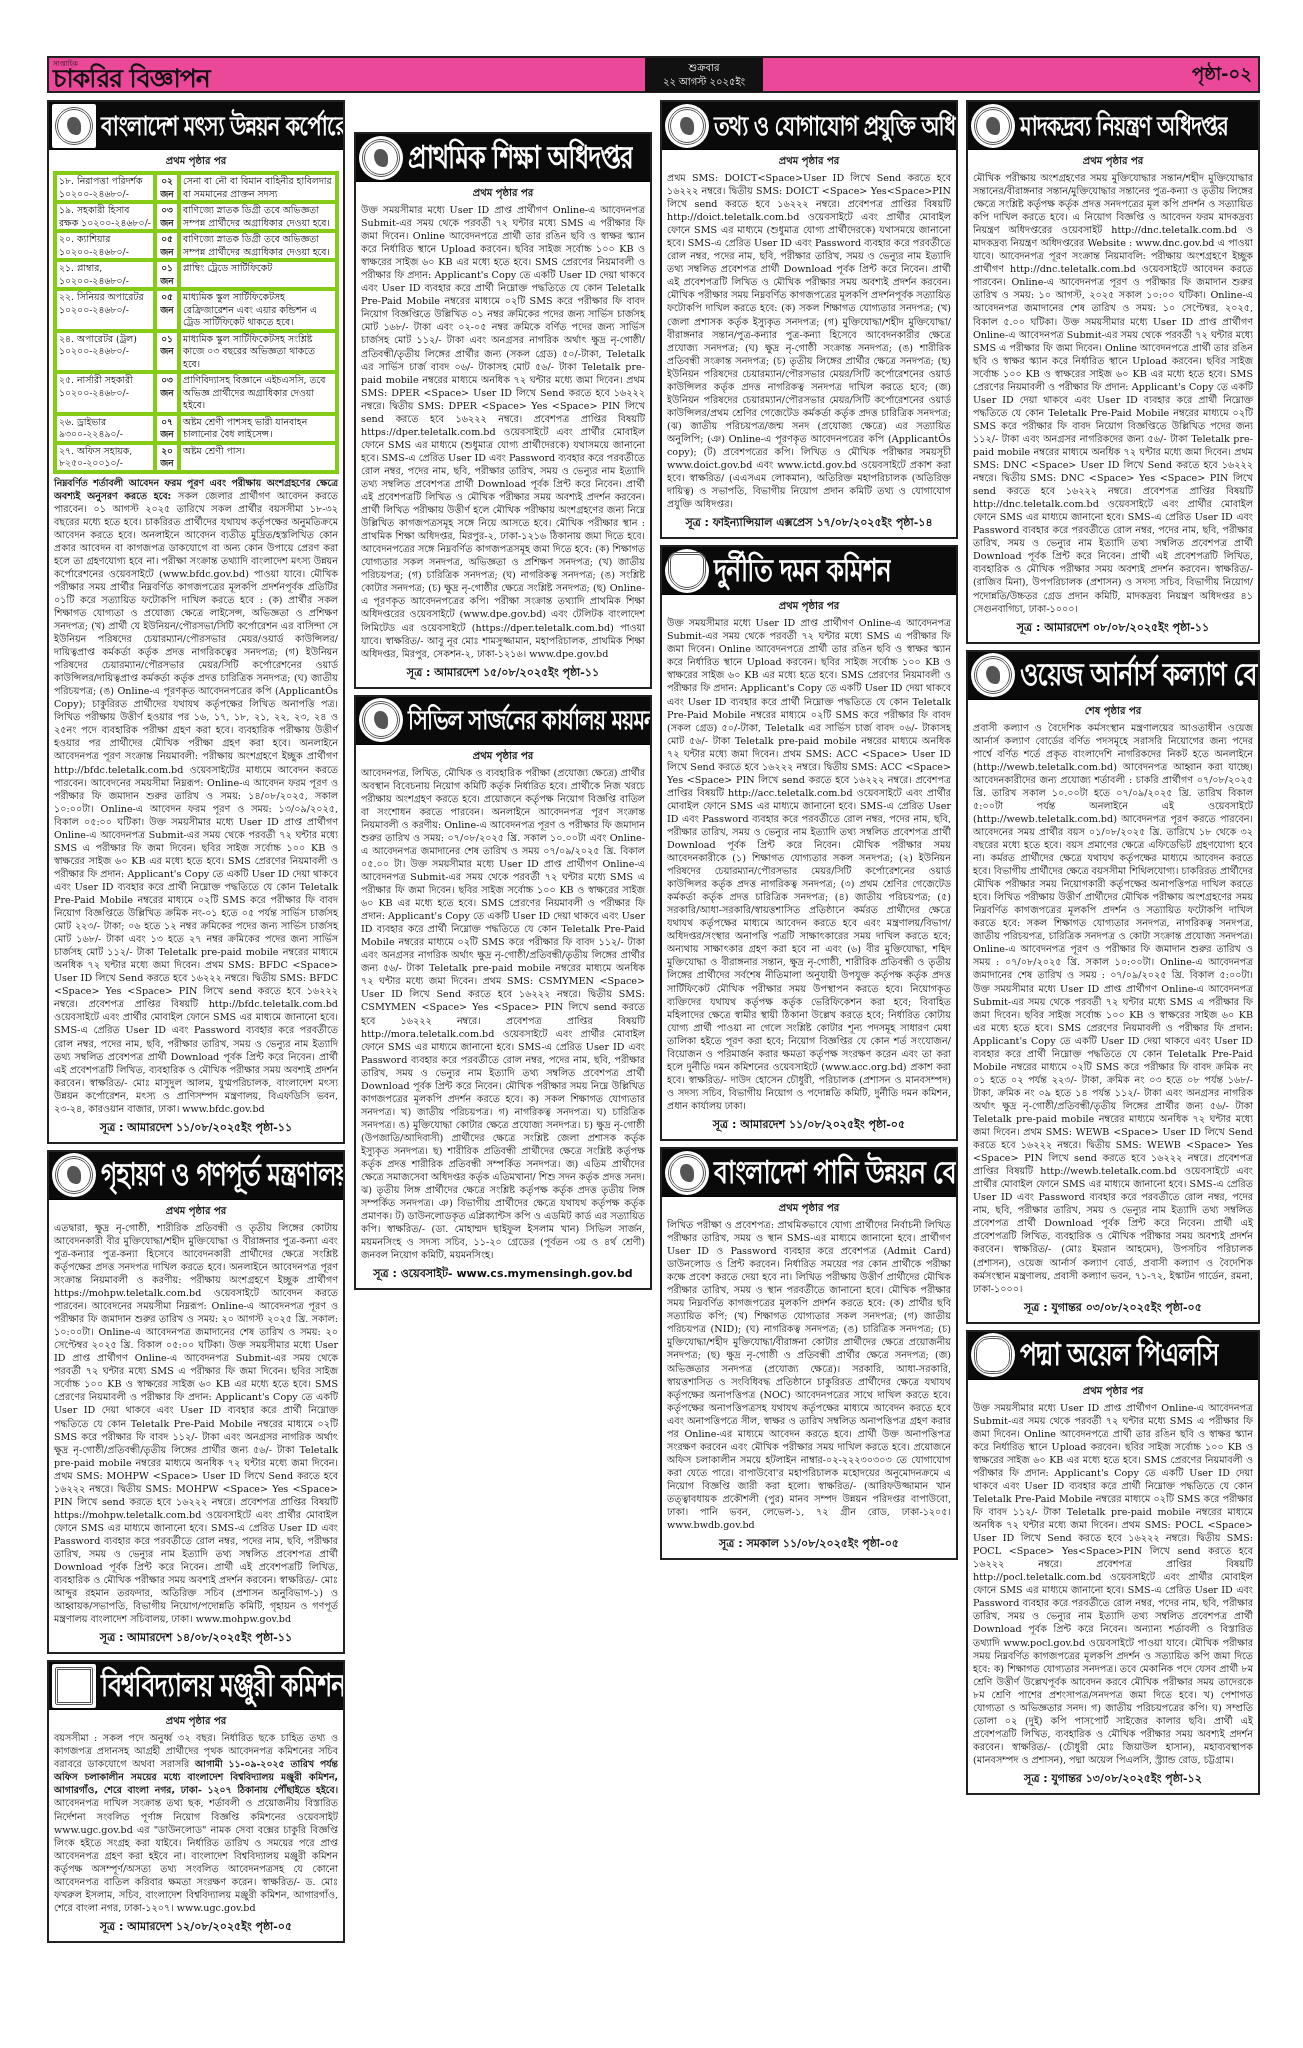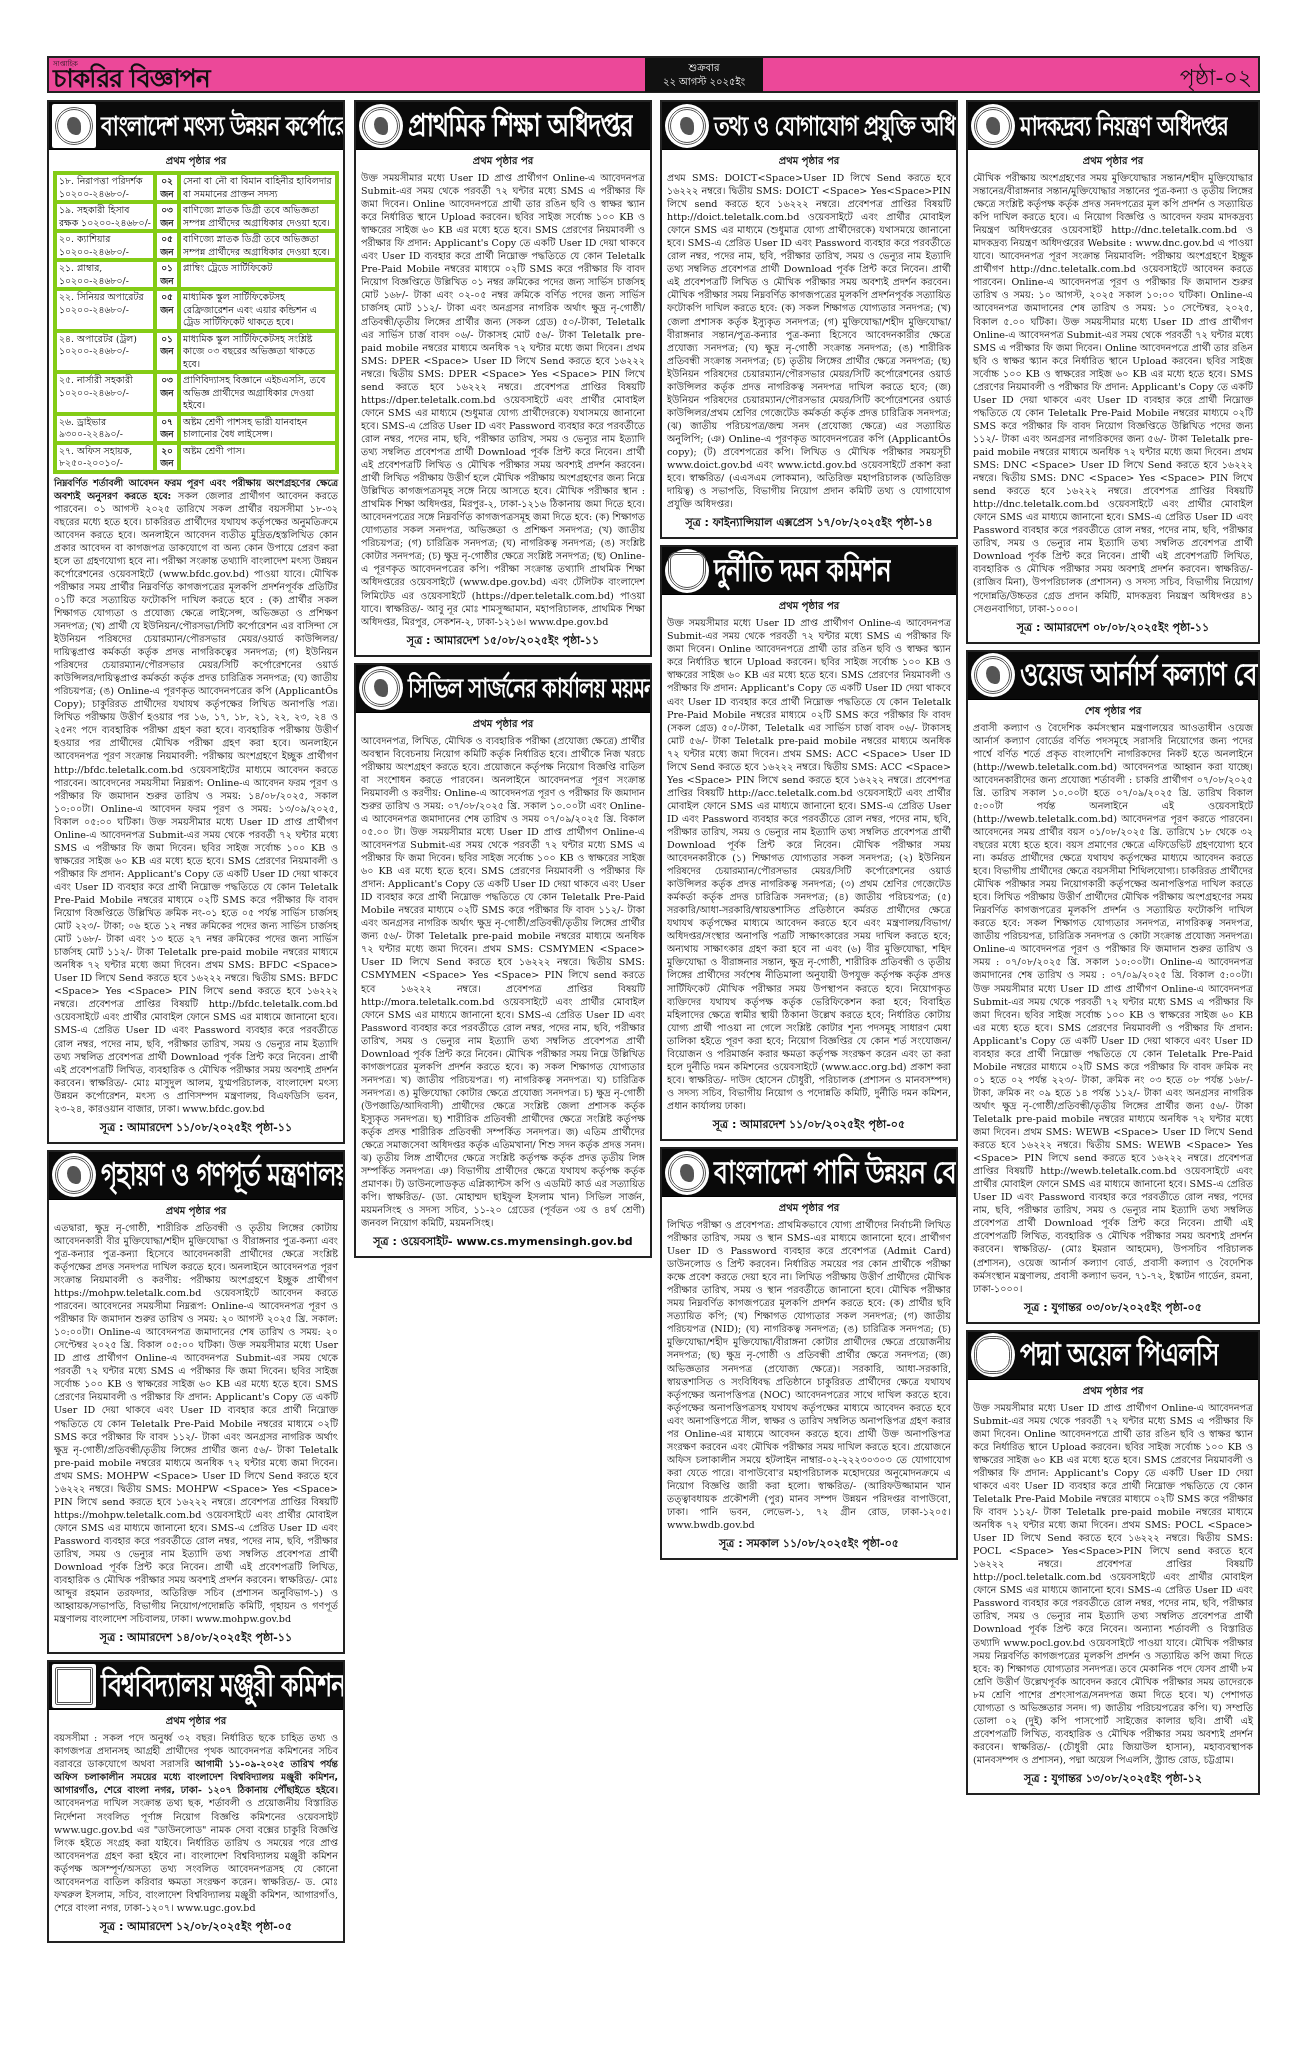--- a/index.html
+++ b/index.html
@@ -7,24 +7,24 @@
   body { font-family: "DejaVu Serif", serif; color: #111; position: relative; }
 
   .masthead {
     position: absolute; left: 47px; top: 56px; width: 1213px; height: 37px;
     border: 2px solid #222; background: #ec4899; display: flex; align-items: center;
   }
   .mast-logo { position: absolute; left: 4px; top: 0; height: 33px; display: flex; flex-direction: column; justify-content: center; }
   .mast-logo .small { font-size: 7px; font-family: "DejaVu Sans", sans-serif; line-height: 8px; }
   .mast-logo .big { font-size: 25px; font-weight: bold; font-family: "DejaVu Sans", sans-serif; line-height: 22px; letter-spacing: -1px; }
   .mast-date { position: absolute; left: 596px; top: 0; width: 118px; height: 34px; background: #111; color: #fff; text-align: center; font-family: "DejaVu Sans", sans-serif; font-size: 10px; line-height: 14px; padding-top: 3px; }
-  .mast-page { position: absolute; right: 6px; top: 2px; font-size: 22px; font-weight: normal; font-family: "DejaVu Sans", sans-serif; }
+  .mast-page { position: absolute; right: 6px; top: 2px; font-size: 18px; font-weight: bold; font-family: "DejaVu Sans", sans-serif; }
 
   .col { position: absolute; top: 100px; width: 298px; }
-  .col1 { left: 47px; } .col2 { left: 354px; } .col3 { left: 660px; } .col4 { left: 966px; width: 294px; }
+  .col1 { left: 47px; } .col2 { left: 354px; margin-top: 32px; } .col3 { left: 660px; } .col4 { left: 966px; width: 294px; }
 
   .notice { border: 2px solid #222; margin-bottom: 6px; background: #fff; }
   .banner { background: #0a0a0a; color: #fff; height: 48px; display: flex; align-items: center; border-bottom: 1px solid #000; }
   .banner-logo { width: 44px; height: 44px; margin: 2px 3px; background: #fff; border-radius: 50%; display: flex; align-items: center; justify-content: center; flex-shrink: 0; }
   .banner-logo .ring { width: 38px; height: 38px; border-radius: 50%; border: 3px double #555; display:flex; align-items:center; justify-content:center; }
   .banner-logo .map { width: 14px; height: 18px; background: #555; border-radius: 40% 50% 30% 60%; }
   .banner-logo.square { border-radius: 2px; }
   .banner-logo.shield .ring { border-radius: 8px 8px 50% 50%; }
   .banner-title { font-family: "DejaVu Sans", sans-serif; font-weight: bold; font-size: 25px; line-height: 44px; white-space: nowrap; overflow: hidden; letter-spacing: -1px; transform: scaleY(1.25); transform-origin: left center; padding-left: 2px; }
   .banner-title.sm { font-size: 21px; }

